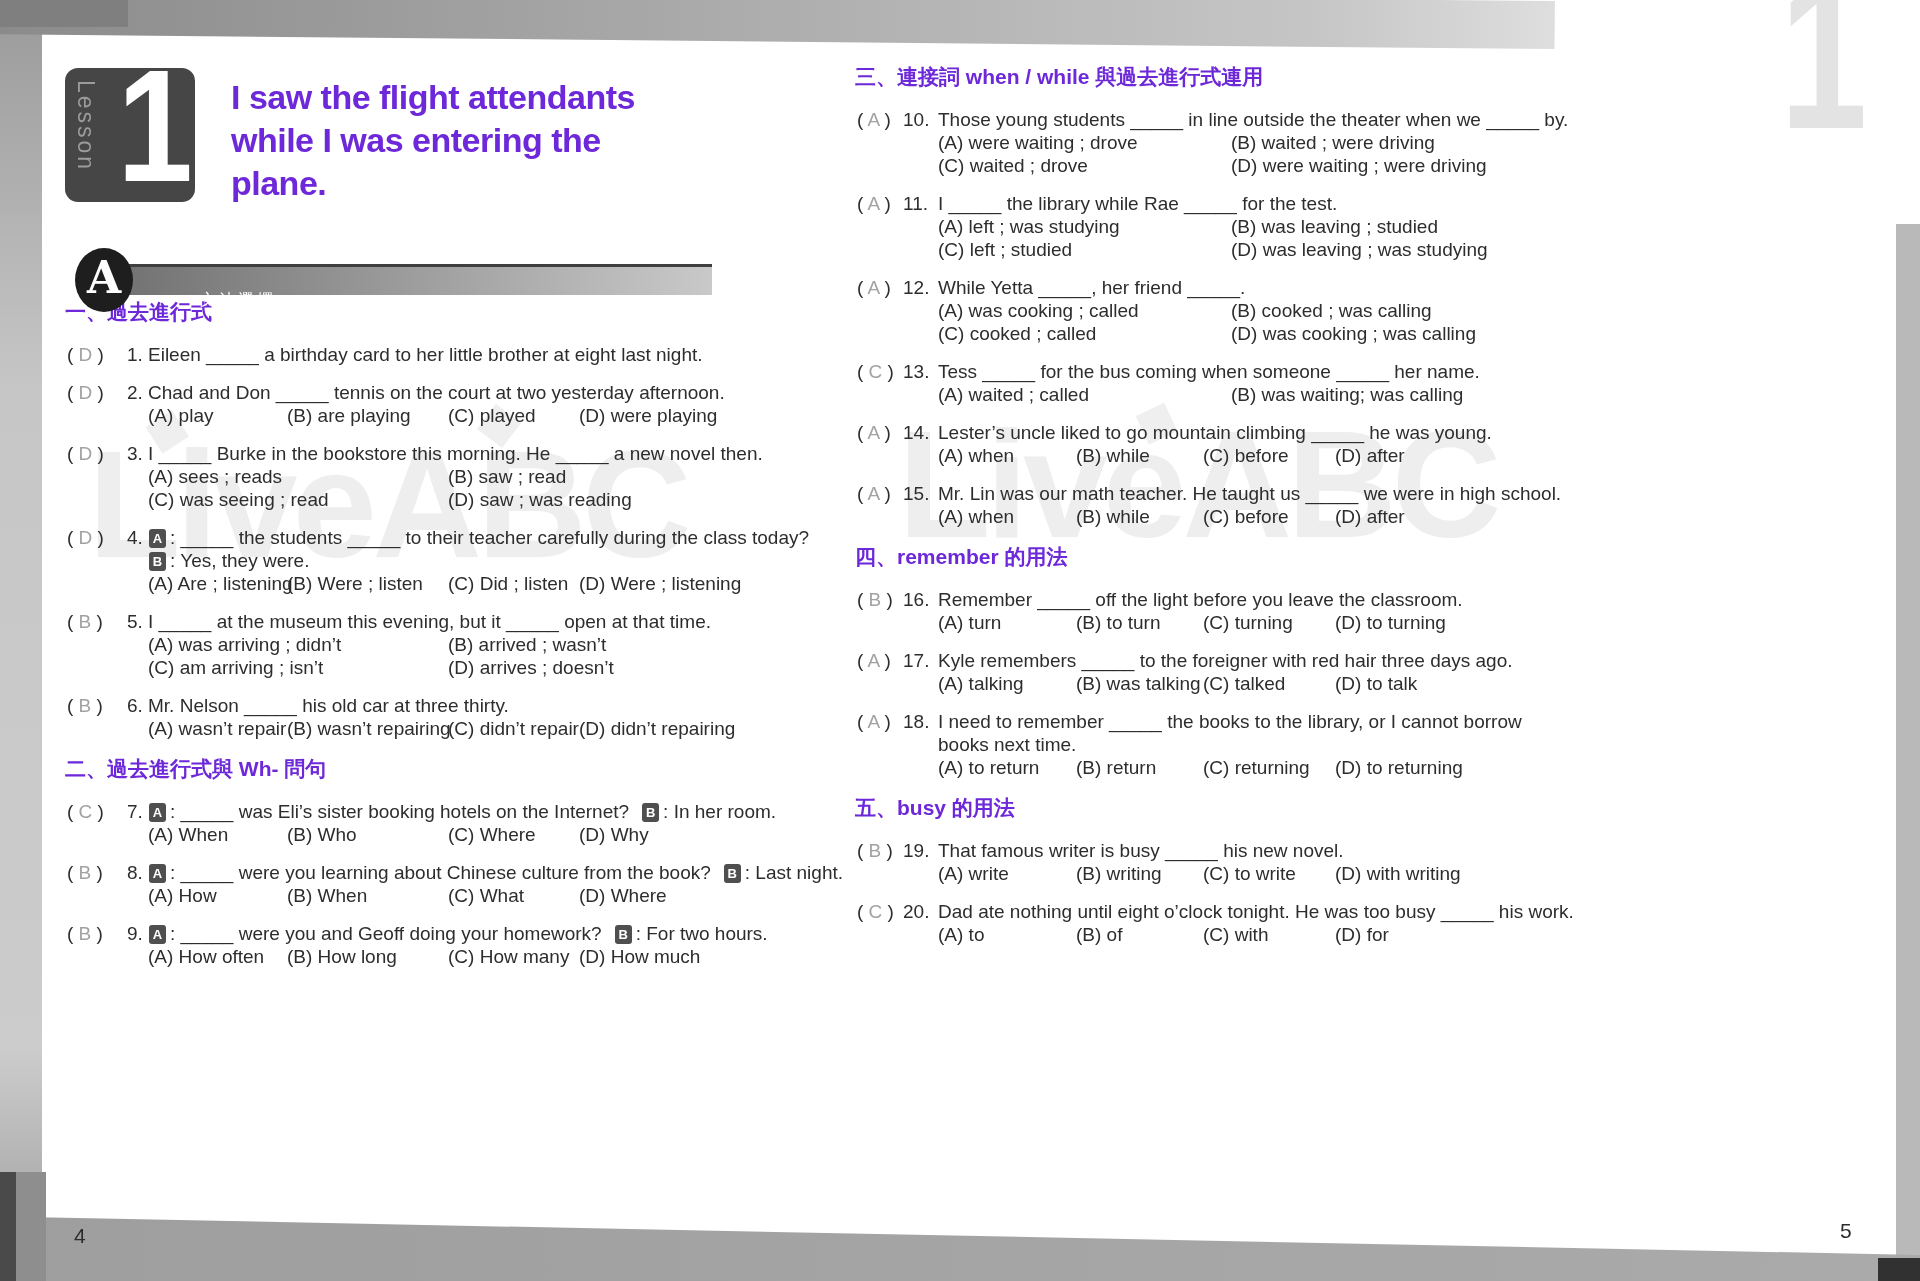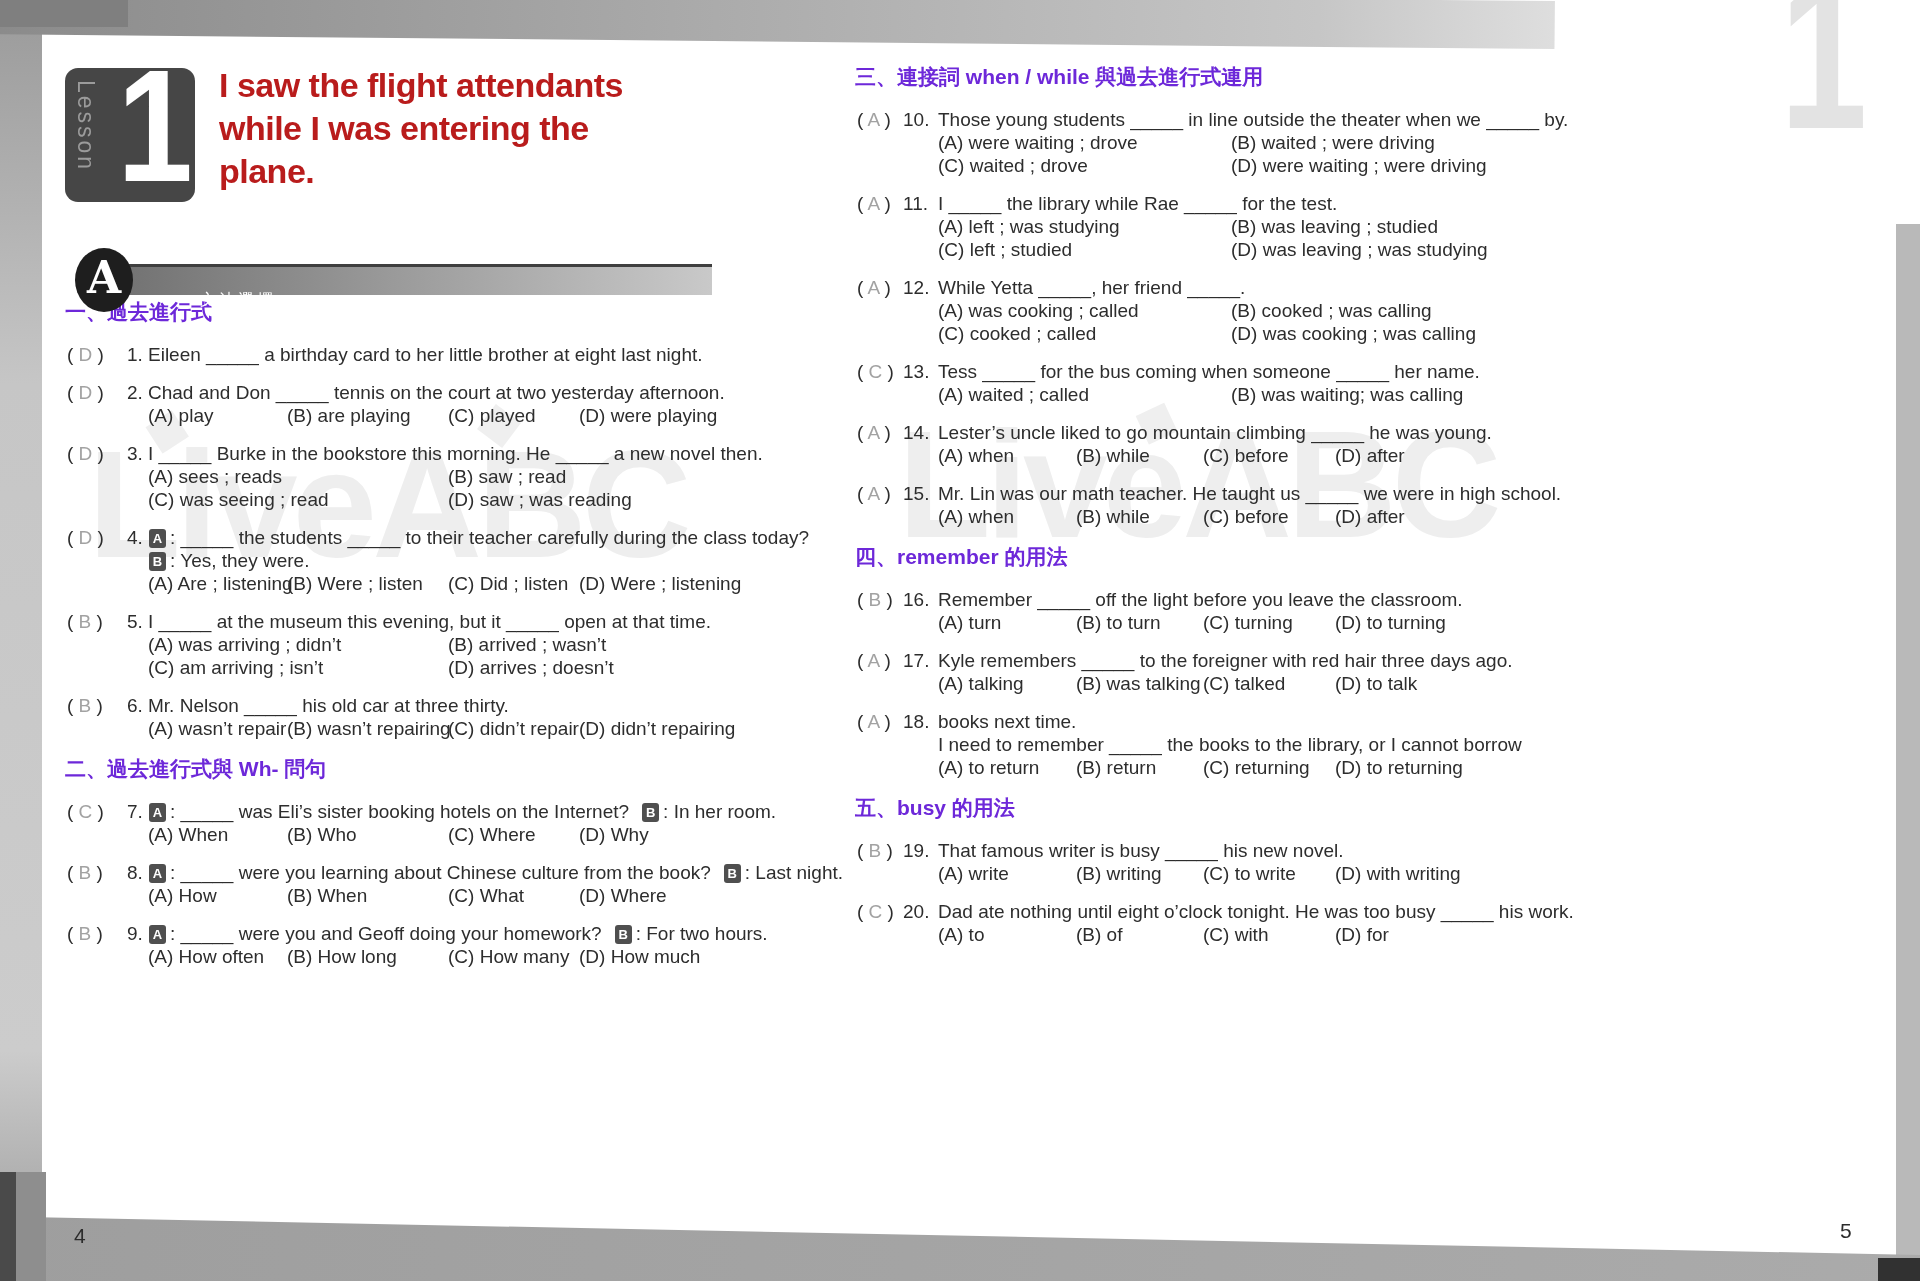--- a/index.html
+++ b/index.html
@@ -41,22 +41,22 @@
   .page-right{position:absolute;left:855px;top:55px;width:670px;z-index:2;}
 
   
   .lesson-row{position:relative;height:140px;margin-bottom:44px;}
   .lesson-badge{position:absolute;left:0;top:6px;width:130px;height:134px;background:#464646;
       border-radius:13px;}
   .lesson-word{position:absolute;left:7px;top:12px;writing-mode:vertical-rl;
       color:#9b9b9b;font-size:23px;letter-spacing:3px;}
   .lesson-num{position:absolute;right:2px;top:-22px;font-size:160px;line-height:1;font-weight:bold;
       color:#ffffff;transform:scaleX(.85);transform-origin:right top;}
-  .lesson-title{position:absolute;left:150px;top:-2px;margin:4px;width:560px;
-      font-size:34px;line-height:1.26;color:#b91c1c;font-weight:bold;white-space:pre-line;letter-spacing:-.5px;}
+  .lesson-title{position:absolute;left:150px;top:-2px;margin:16px;width:560px;
+      font-size:34px;line-height:1.26;color:#6d28d9;font-weight:bold;white-space:pre-line;letter-spacing:-.5px;}
 
   
   .gram-header{position:relative;height:50px;margin-top:46px;}
   .gram-bar{position:absolute;left:35px;top:16px;width:612px;height:31px;
       background:linear-gradient(to right,#6f6f6f,#c9c9c9);
       border-top:3px solid #3f3f3f;box-sizing:border-box;}
   .gram-bar span{position:absolute;left:100px;top:3px;color:#ffffff;font-size:16px;
       letter-spacing:3px;font-weight:normal;margin-top:20px;}
   .gram-badge{position:absolute;left:10px;top:0;width:58px;height:64px;background:#1e1e1e;
       border-radius:50%;color:#fff;text-align:center;z-index:2;
@@ -333,22 +333,22 @@
         <div class="opt-row">
           <span class="opt s0">(A) talking</span>
           <span class="opt s1">(B) was talking</span>
           <span class="opt s2">(C) talked</span>
           <span class="opt s3">(D) to talk</span>
         </div>
       </div>
       <div class="q">
         <span class="ans"><span>( </span><span class="ltr">A</span><span> )</span></span>
         <span class="qnum">18.</span>
+        <div class="stem"><span>I need to remember _____ the books to the library, or I cannot borrow</span></div>
         <div class="stem"><span>books next time.</span></div>
-        <div class="stem"><span>I need to remember _____ the books to the library, or I cannot borrow</span></div>
         <div class="opt-row">
           <span class="opt s0">(A) to return</span>
           <span class="opt s1">(B) return</span>
           <span class="opt s2">(C) returning</span>
           <span class="opt s3">(D) to returning</span>
         </div>
       </div>
       <div class="sec-title">五、busy 的用法</div>
       <div class="q">
         <span class="ans"><span>( </span><span class="ltr">B</span><span> )</span></span>

